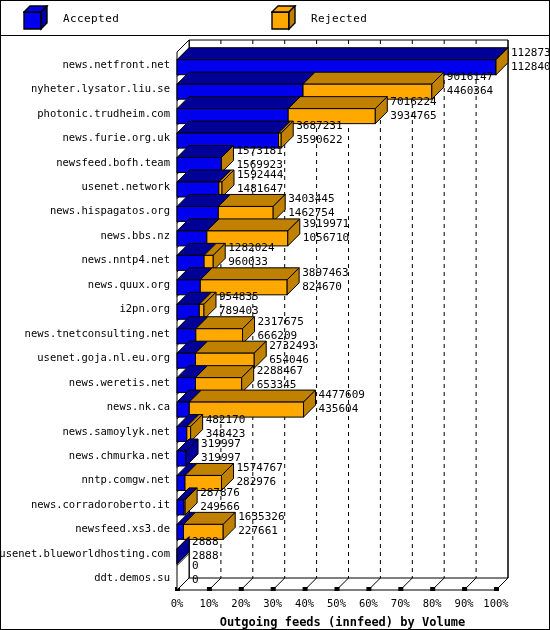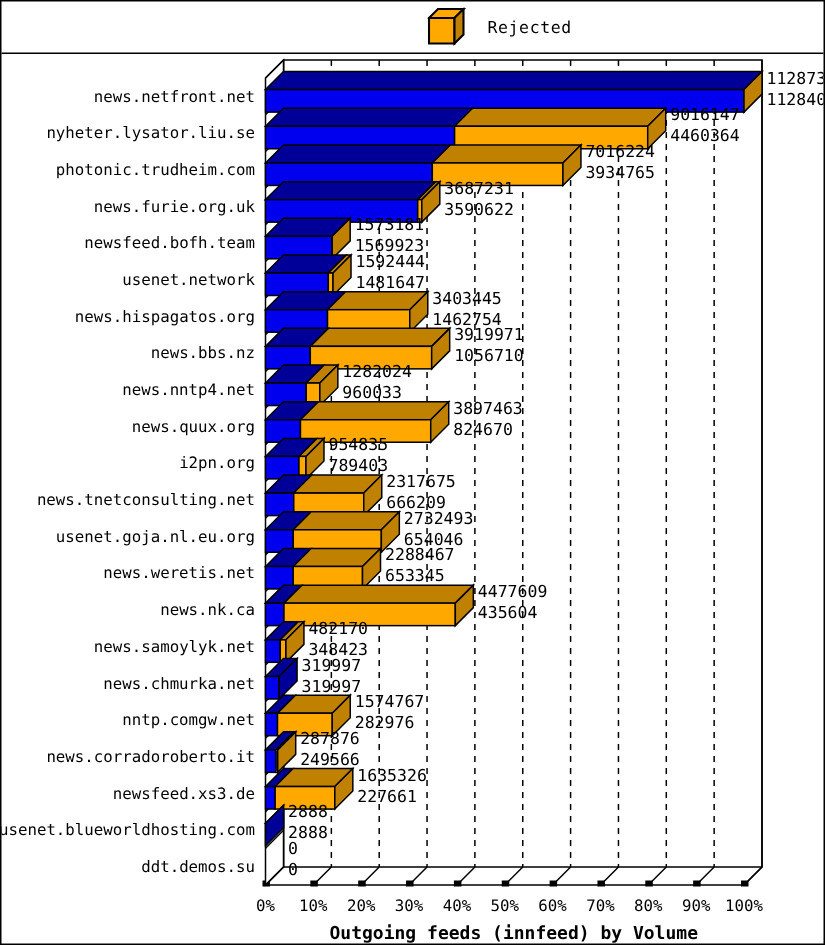--- a/index.html
+++ b/index.html
@@ -33,21 +33,21 @@
     box-sizing: border-box;
   }
   .legend-entry {
     position: absolute;
     top: 0;
     height: 34px;
     display: flex;
     align-items: center;
   }
   .legend-entry.accepted { left: 22px; }
-  .legend-entry.rejected { left: 284px; }
+  .legend-entry.rejected { left: 270px; }
   .legend-cube { position: relative; width: 26px; height: 26px; }
   .legend-cube svg { display: block; }
   .legend-label {
     margin-left: 14px;
     font-size: 11px;
     color: #000000;
     white-space: nowrap;
     letter-spacing: 0.4px;
   }
 
@@ -82,20 +82,30 @@
     font-weight: bold;
     fill: #000000;
   }
 </style>
 </head>
 <body>
 
 <div id="root">
 
   <div id="legend">
+    <div class="legend-entry accepted">
+      <span class="legend-cube">
+        <svg width="26" height="26" viewBox="0 0 26 26">
+          <polygon points="1,7 18,7 18,24 1,24" fill="#0000EE" stroke="#000000" stroke-width="1.4"></polygon>
+          <polygon points="1,7 7,1 24,1 18,7" fill="#0000EE" stroke="#000000" stroke-width="1.4"></polygon>
+          <polygon points="18,7 24,1 24,18 18,24" fill="#0000AA" stroke="#000000" stroke-width="1.4"></polygon>
+        </svg>
+      </span>
+      <span class="legend-label">Accepted</span>
+    </div>
     <div class="legend-entry rejected">
       <span class="legend-cube">
         <svg width="26" height="26" viewBox="0 0 26 26">
           <polygon points="1,7 18,7 18,24 1,24" fill="#FFA900" stroke="#000000" stroke-width="1.4"></polygon>
           <polygon points="1,7 7,1 24,1 18,7" fill="#FFA900" stroke="#000000" stroke-width="1.4"></polygon>
           <polygon points="18,7 24,1 24,18 18,24" fill="#C08000" stroke="#000000" stroke-width="1.4"></polygon>
         </svg>
       </span>
       <span class="legend-label">Rejected</span>
     </div>

